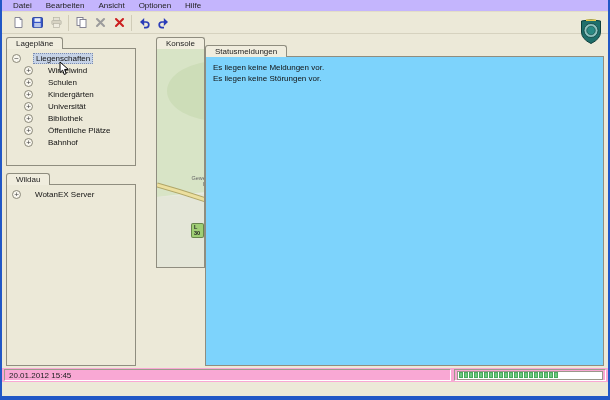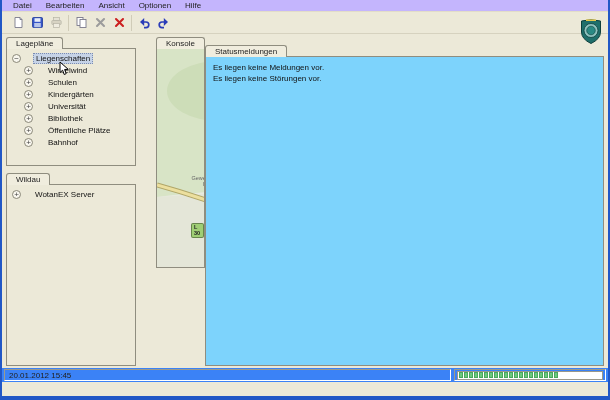--- a/index.html
+++ b/index.html
@@ -62,21 +62,21 @@
     font-size:7px;color:#1c1c1c;padding:2px 5px;white-space:nowrap;box-shadow:0 1px 1px rgba(0,0,0,.15);z-index:5;}
   .dot{position:absolute;width:11px;height:11px;border-radius:50%;background:#e41c1c;
     box-shadow:inset -1px -1px 1px rgba(120,0,0,.6);transform:translate(-50%,-50%);z-index:4;}
   .shield{position:absolute;font-size:5.5px;font-weight:bold;padding:1px 2px;border-radius:2px;
     border:1px solid rgba(0,0,0,.35);line-height:1;z-index:3;}
   .place{position:absolute;line-height:1.15;z-index:2;}
   .pin{position:absolute;z-index:4;transform:translate(-50%,-90%);}
   
   .messages{background:#7dd3fc;padding:5px 7px;font-size:8px;color:#111;line-height:1.4;}
   
-  .statusbar{height:14px;display:flex;align-items:stretch;gap:3px;padding:1px 2px;background:#3b82f6;}
+  .statusbar{height:14px;display:flex;align-items:stretch;gap:3px;padding:1px 2px;background:#f9a8d4;}
   .sbcell{border:1px solid;border-color:#9c9a8c #ffffff #ffffff #9c9a8c;display:flex;align-items:center;
     font-size:8px;color:#222;padding:0 4px;}
   .sbcell.left{flex:1;}
   .sbcell.right{width:152px;padding:1px 2px;}
   .progress{flex:1;height:9px;background:#fff;border:1px solid #9a988a;display:flex;align-items:center;gap:1px;padding:0 1px;}
   .pseg{width:4px;height:6px;background:#6cc97e;border:0.5px solid #4aa85e;flex:none;}
   .cursor{position:absolute;z-index:50;}
 </style>
 </head>
 <body>

